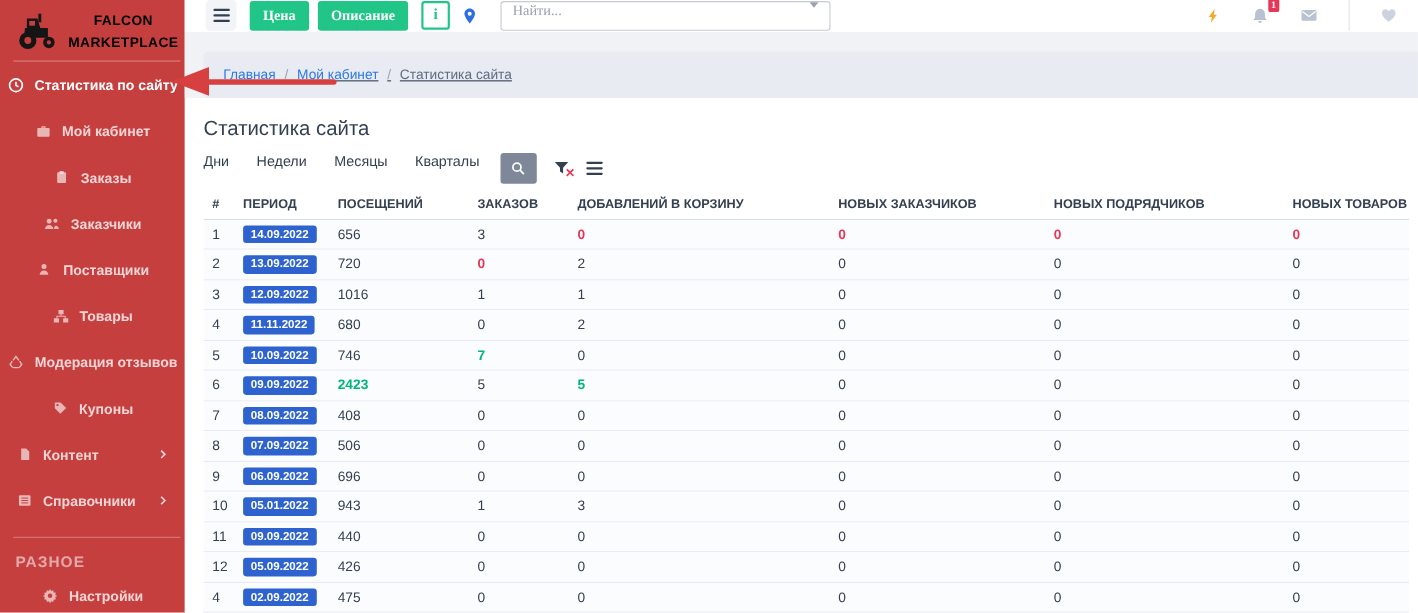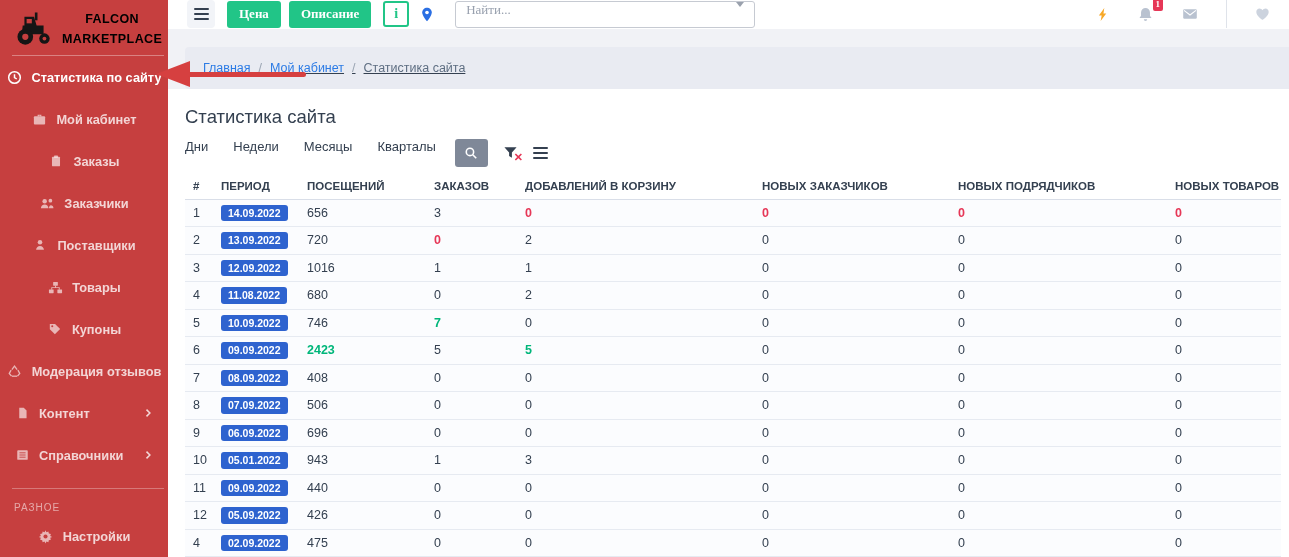--- a/index.html
+++ b/index.html
@@ -16,21 +16,21 @@
   .sidebar{flex:0 0 168px; width:168px; background:var(--red); color:#fff; overflow:hidden;}
   .brand{display:flex; align-items:center; gap:8px; padding:8px 8px 6px 14px; height:55px;}
   .brand-text{flex:1; text-align:center; font-weight:bold; font-size:12.5px; letter-spacing:.4px; line-height:1.6; color:#000000;}
   .sidebar-divider{height:1px; background:rgba(255,255,255,.35); margin:0 4px 0 12px;}
   .nav-item{display:flex; align-items:center; gap:9px; padding:0 14px; height:42px; font-weight:600; font-size:12.8px; color:rgba(255,255,255,.78); cursor:pointer; white-space:nowrap;justify-content:center;}
   .nav-item .icn{width:16px; height:16px; display:flex; align-items:center; justify-content:center; color:rgba(255,255,255,.62); flex:0 0 16px;}
   .nav-item.active{color:#fff;}
   .nav-item.active .icn{color:#fff;}
   .nav-item .chev{margin-left:auto; color:rgba(255,255,255,.8); display:flex;}
   .nav-sep{height:1px; background:rgba(255,255,255,.3); margin:12px 4px 0 12px;}
-  .nav-section{font-size:10px; font-weight:normal; letter-spacing:1px; color:rgba(255,255,255,.55); padding:13px 14px 2px;}
+  .nav-section{font-size:14px; font-weight:bold; letter-spacing:1px; color:rgba(255,255,255,.55); padding:13px 14px 2px;}
 
   
   .main{flex:1; display:flex; flex-direction:column; background:#fff; min-width:0;}
   .navbar{height:50px; display:flex; align-items:center; padding:0 18px 0 19px; background:#fff; gap:8px;font-family:Liberation Serif, serif;}
   .burger{width:28px; height:28px; border-radius:4px; background:#f2f4f8; display:flex; flex-direction:column; justify-content:center; align-items:center; gap:3px; cursor:pointer;}
   .burger span{display:block; width:15px; height:2px; background:var(--dark); border-radius:1px;}
   .btn-green{background:var(--green); color:#fff; border:none; border-radius:3px; height:27px; padding:0 12px; font-weight:600; font-size:13px; font-family:inherit; cursor:pointer;}
   .info-btn{width:26px; height:26px; border:2px solid var(--green); border-radius:3px; background:#fff; color:var(--green); font-weight:bold; font-size:14px; display:flex; align-items:center; justify-content:center; cursor:pointer;}
   .pin-btn{display:flex; align-items:center; cursor:pointer; margin-left:2px;}
   .search-box{width:300px; height:27px; border:1px solid #c6cad2; border-radius:3px; background:#fff; display:flex; align-items:flex-start; justify-content:space-between; padding:0 10px; margin-left:12px; color:#98a0ae; cursor:text;}
@@ -150,37 +150,37 @@
               <rect x="5.5" y="2" width="5" height="4" rx=".5"></rect>
               <rect x="1" y="10" width="5" height="4" rx=".5"></rect>
               <rect x="10" y="10" width="5" height="4" rx=".5"></rect>
               <path d="M7.5 6h1v1.6h4V10h-1V8.6h-7V10h-1V7.6h4z"></path>
             </svg>
           </span>
           <span>Товары</span>
         </div>
         <div class="nav-item">
           <span class="icn">
-            <svg viewBox="0 0 16 16" width="15" height="15" fill="currentColor">
-              <path d="M8.6 2L14 7.4l-5.6 5.6L3 7.6V2z"></path>
-              <circle cx="5.6" cy="4.6" r="1.1" fill="var(--red)"></circle>
-            </svg>
-          </span>
-          <span>Купоны</span>
-        </div>
-        <div class="nav-item">
-          <span class="icn">
             <svg viewBox="0 0 16 16" width="15" height="15" fill="none" stroke="currentColor" stroke-width="1.4">
               <path d="M5.2 6L8 2.2 10.8 6"></path>
               <path d="M11.6 6.6l2 3.4-2.4 3"></path>
               <path d="M4.4 6.6l-2 3.4 2.4 3"></path>
               <path d="M5.2 13h5.6"></path>
             </svg>
           </span>
           <span>Модерация отзывов</span>
+        </div>
+        <div class="nav-item">
+          <span class="icn">
+            <svg viewBox="0 0 16 16" width="15" height="15" fill="currentColor">
+              <path d="M8.6 2L14 7.4l-5.6 5.6L3 7.6V2z"></path>
+              <circle cx="5.6" cy="4.6" r="1.1" fill="var(--red)"></circle>
+            </svg>
+          </span>
+          <span>Купоны</span>
         </div>
         <div class="nav-item">
           <span class="icn">
             <svg viewBox="0 0 16 16" width="13" height="14" fill="currentColor">
               <path d="M4 1.5h5.5L13 5v9.5H4z"></path>
             </svg>
           </span>
           <span>Контент</span>
           <span class="chev">
             <svg viewBox="0 0 16 16" width="12" height="12" fill="none" stroke="currentColor" stroke-width="2">
@@ -343,21 +343,21 @@
               <div><span class="badge-period">12.09.2022</span></div>
               <div><span class="val">1016</span></div>
               <div><span class="val">1</span></div>
               <div><span class="val">1</span></div>
               <div><span class="val">0</span></div>
               <div><span class="val">0</span></div>
               <div><span class="val">0</span></div>
             </div>
             <div class="trow">
               <div>4</div>
-              <div><span class="badge-period">11.08.2022</span></div>
+              <div><span class="badge-period">11.11.2022</span></div>
               <div><span class="val">680</span></div>
               <div><span class="val">0</span></div>
               <div><span class="val">2</span></div>
               <div><span class="val">0</span></div>
               <div><span class="val">0</span></div>
               <div><span class="val">0</span></div>
             </div>
             <div class="trow">
               <div>5</div>
               <div><span class="badge-period">10.09.2022</span></div>

